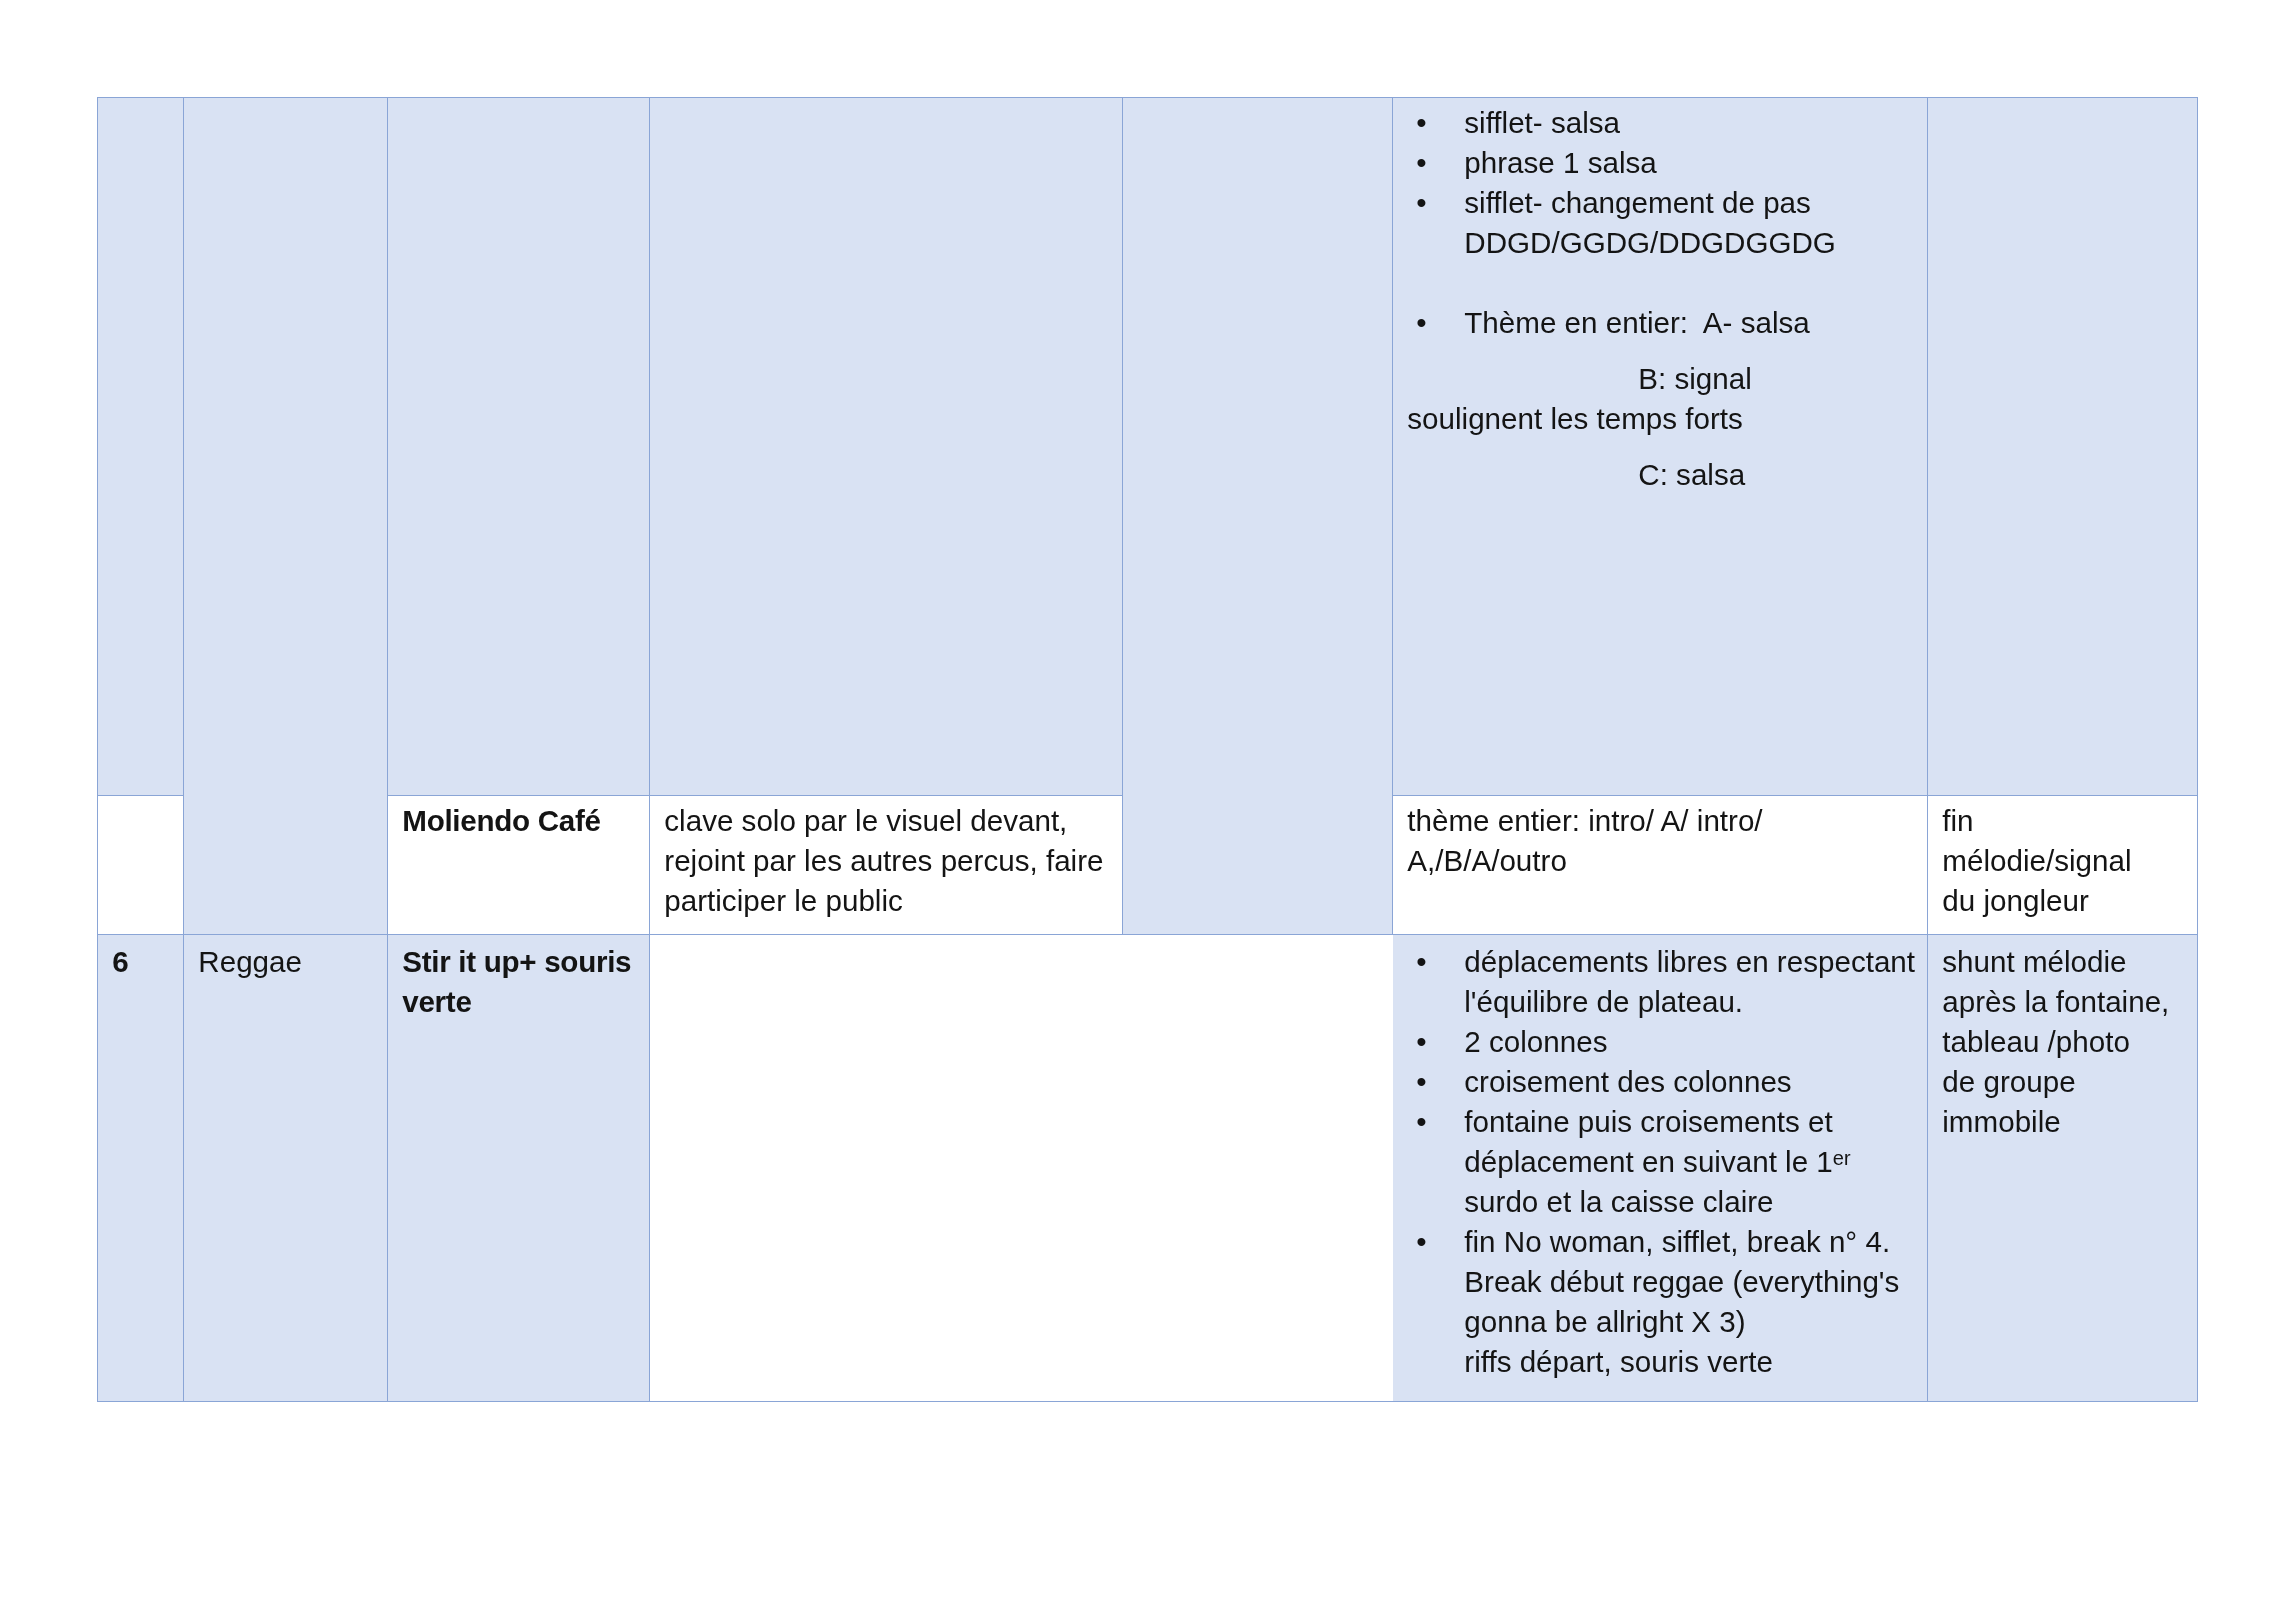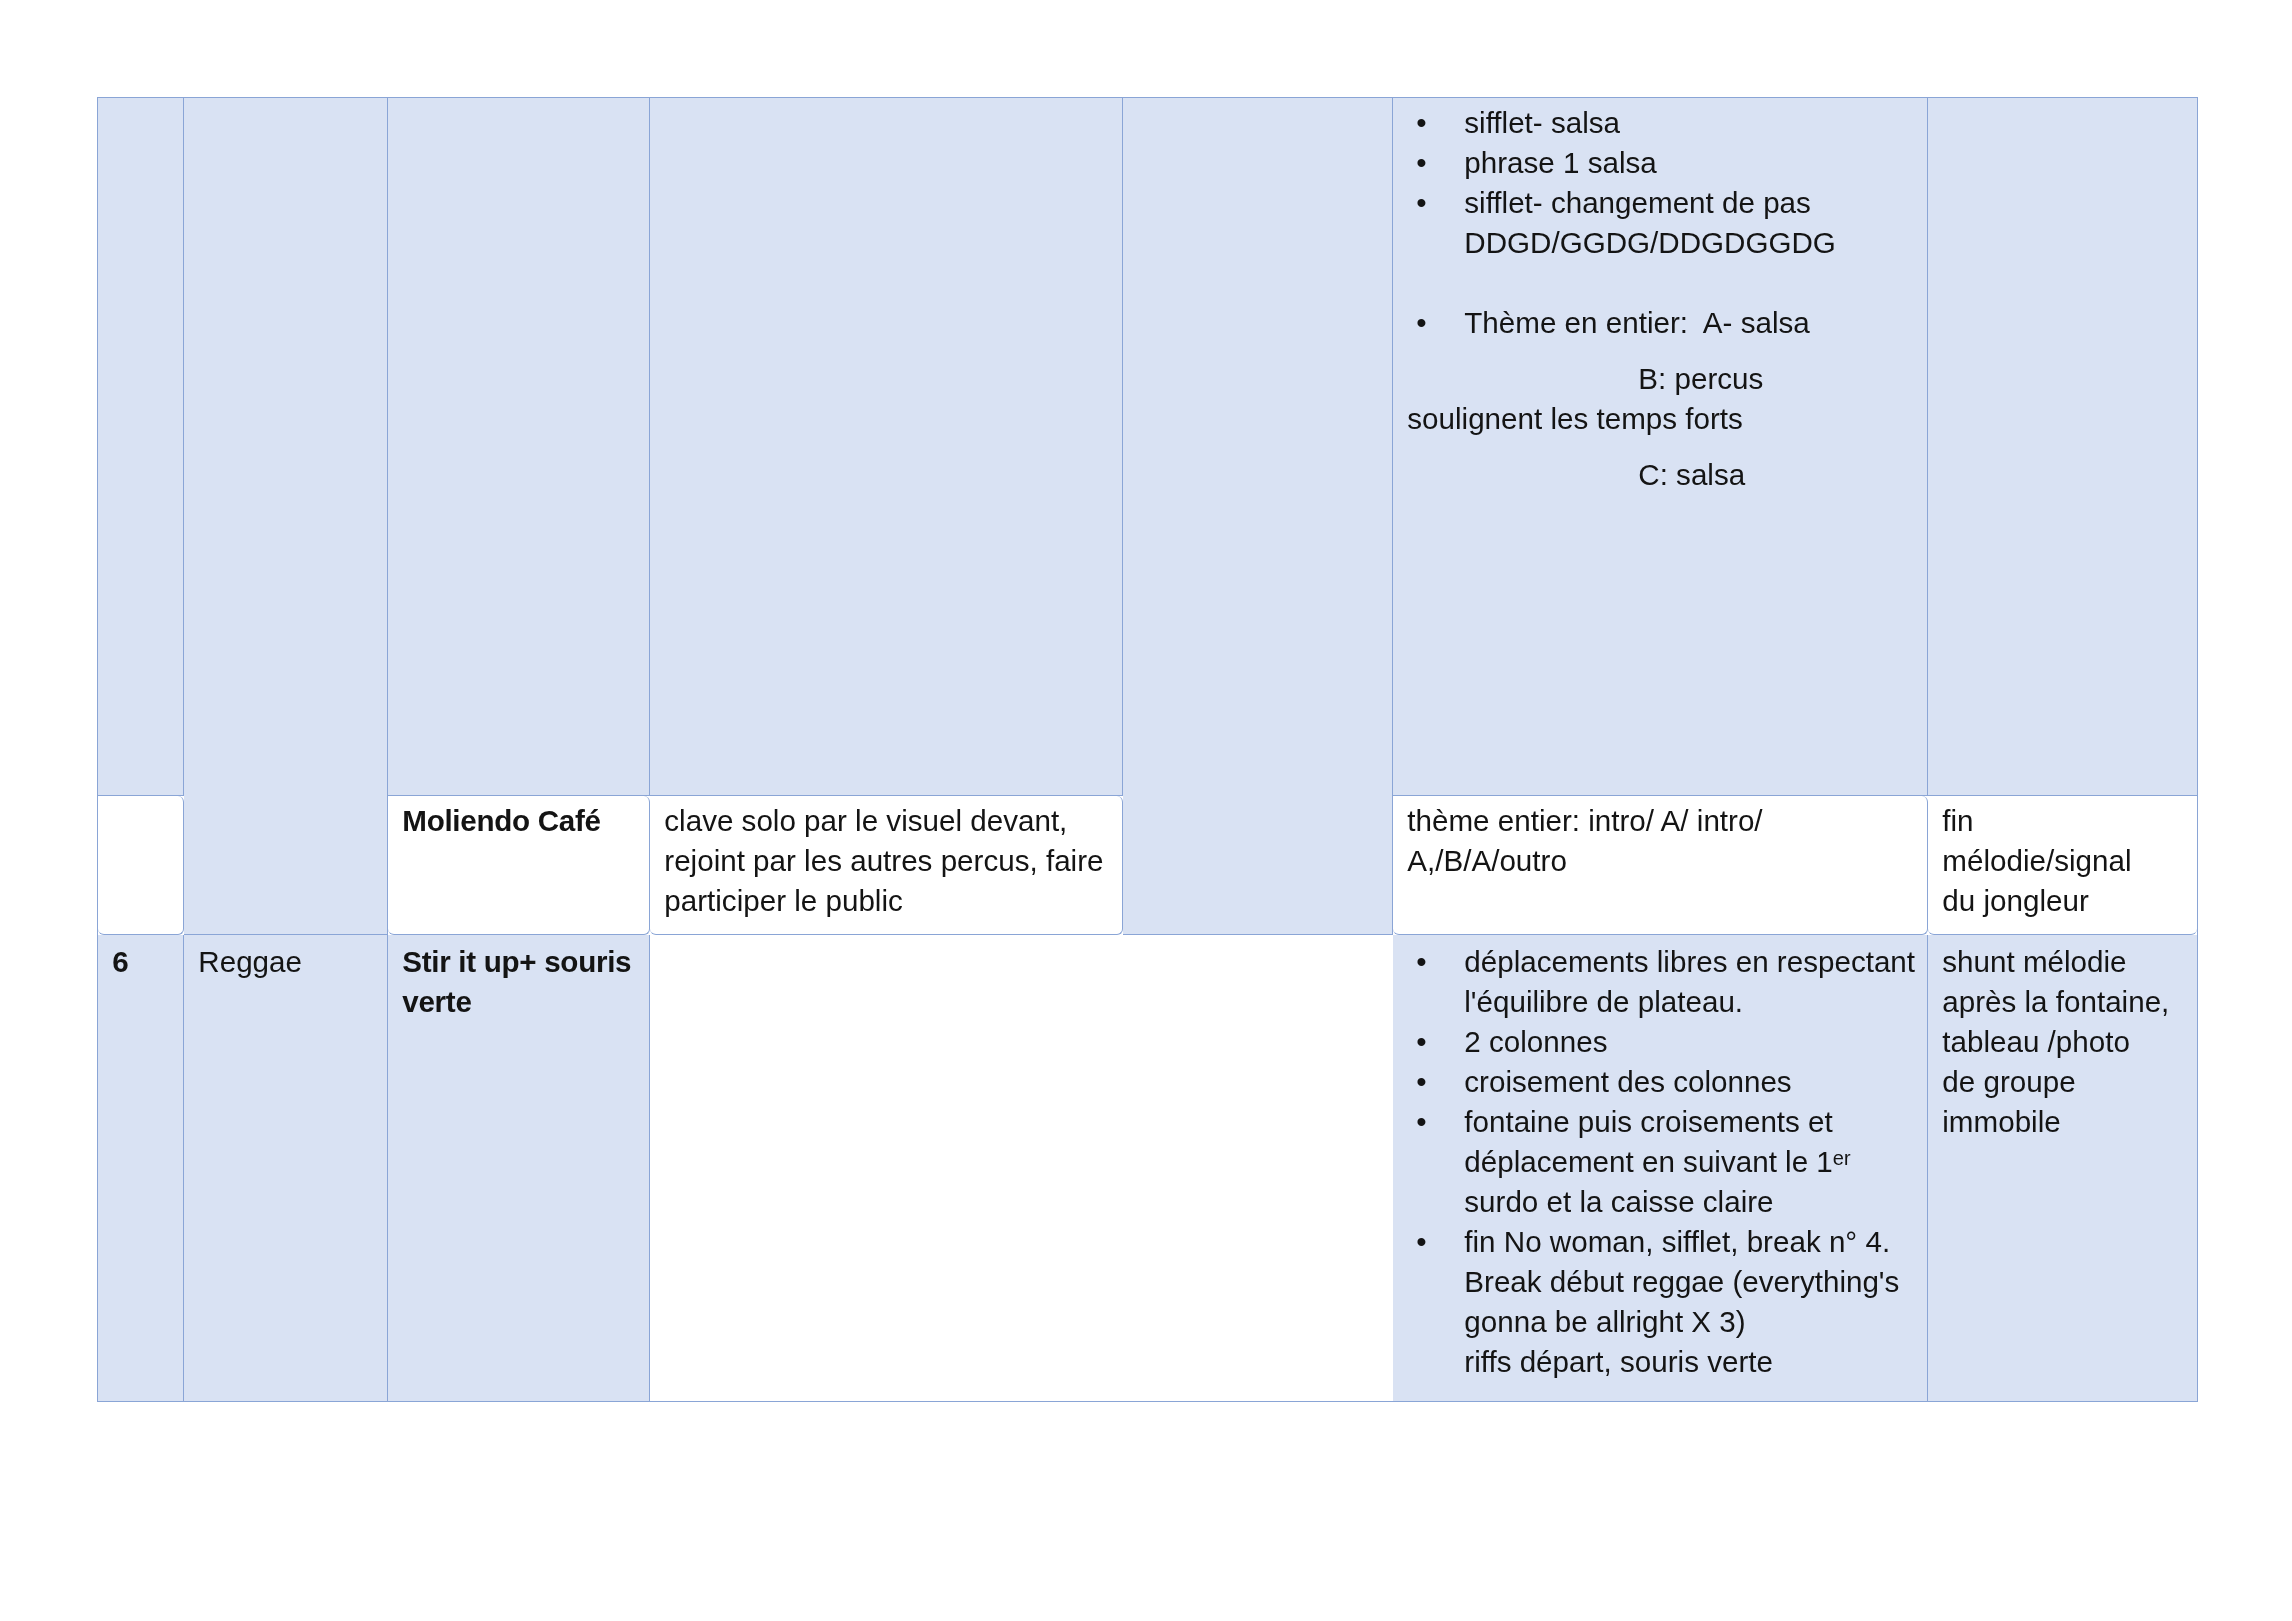--- a/index.html
+++ b/index.html
@@ -29,21 +29,21 @@
     overflow:hidden;
     white-space:pre;
   }
   .g1{grid-column:1}.g2{grid-column:2}.g3{grid-column:3}.g4{grid-column:4}
   .g5{grid-column:5}.g6{grid-column:6}.g7{grid-column:7}
   .r1{grid-row:1}.r2{grid-row:2}.r3{grid-row:3}
   .sp12{grid-row:1 / span 2}
   .lastcol{border-right:none;}
   .lastrow{border-bottom:none;}
   .blue{background:var(--fill);}
-  .white{background:#ffffff;border-radius:6px;}
+  .white{background:#ffffff;}
   .bold{font-weight:bold;letter-spacing:-0.3px;}
   .r3 > *{}
   .cell.r3{padding-top:7.2px;}
   
   .ln{white-space:pre;}
   .ln.bullet{padding-left:57px;text-indent:-57px;}
   .blt{display:inline-block;width:57px;text-indent:9px;}
   .ln.spacer{height:40px;}
   .ln.spacer-sm{height:16px;}
   .ln.indent{padding-left:231px;}
@@ -53,21 +53,21 @@
 <body>
 
 <div class="doc-table">
 
   <div class="cell blue g1 r1"></div>
   <div class="cell blue g2 sp12"></div>
   <div class="cell blue g3 r1"></div>
   <div class="cell blue g4 r1"></div>
   <div class="cell blue g5 sp12"></div>
   <div class="cell blue g6 r1"><div class="ln bullet"><span class="blt">•</span>sifflet- salsa</div><div class="ln bullet"><span class="blt">•</span>phrase 1 salsa</div><div class="ln bullet"><span class="blt">•</span>sifflet- changement de pas
-DDGD/GGDG/DDGDGGDG</div><div class="ln spacer"></div><div class="ln bullet"><span class="blt">•</span>Thème en entier:  A- salsa</div><div class="ln spacer-sm"></div><div class="ln indent">B: percus</div><div class="ln plain">soulignent les temps forts</div><div class="ln spacer-sm"></div><div class="ln indent">C: salsa</div></div>
+DDGD/GGDG/DDGDGGDG</div><div class="ln spacer"></div><div class="ln bullet"><span class="blt">•</span>Thème en entier:  A- salsa</div><div class="ln spacer-sm"></div><div class="ln indent">B: signal</div><div class="ln plain">soulignent les temps forts</div><div class="ln spacer-sm"></div><div class="ln indent">C: salsa</div></div>
   <div class="cell blue g7 r1 lastcol"></div>
 
   <div class="cell white g1 r2"></div>
   <div class="cell white g3 r2 bold">Moliendo Café</div>
   <div class="cell white g6 r2">thème entier: intro/ A/ intro/
 A,/B/A/outro</div>
   <div class="cell white g4 r2">clave solo par le visuel devant,
 rejoint par les autres percus, faire
 participer le public</div>
   <div class="cell white g7 r2 lastcol">fin

